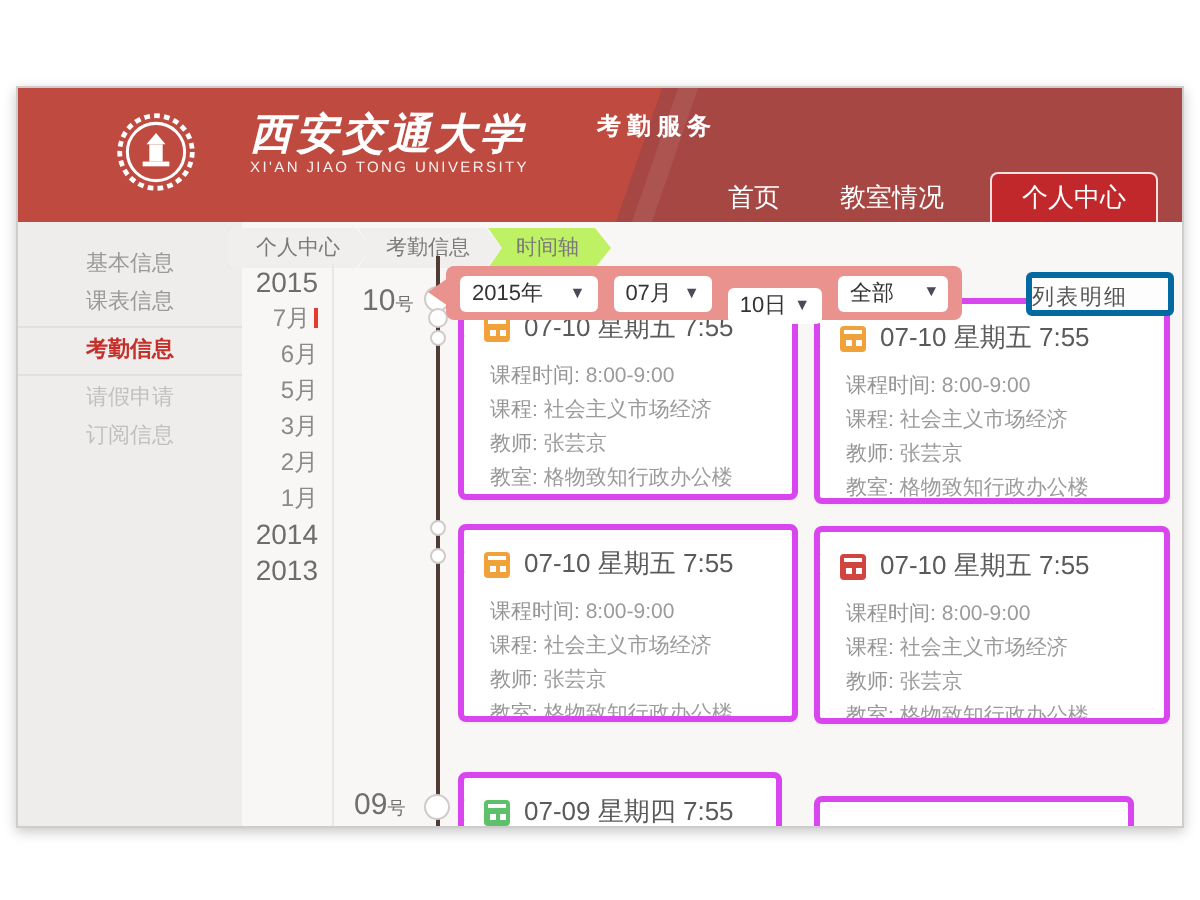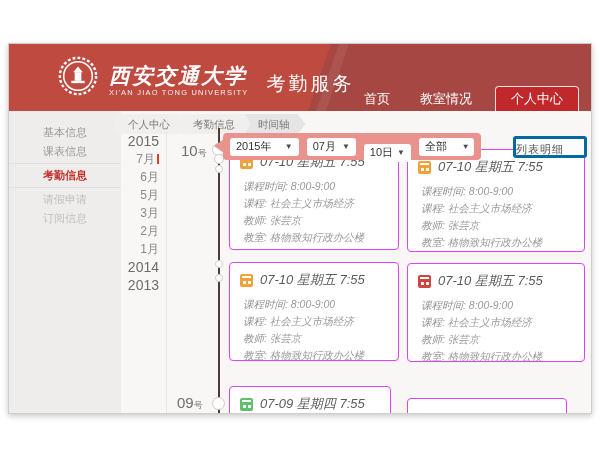--- a/index.html
+++ b/index.html
@@ -6,25 +6,25 @@
   html,body { width:600px; height:450px; background:#ffffff; font-family:"Liberation Sans", sans-serif; overflow:hidden; }
 
   .screen { position:absolute; left:8px; top:43px; width:584px; height:371px;
     background:#f8f7f6; border:1px solid #cfcdcb; overflow:hidden;
     box-shadow:0 2px 6px rgba(0,0,0,.22); }
 
   
   .app-header { position:absolute; left:0; top:0; right:0; height:67px; background:#a64743; overflow:hidden; }
   .slash { position:absolute; top:-5px; left:-40px; width:350px; height:80px; background:#bf4a40; transform:skewX(-19deg); }
   .slash2 { position:absolute; top:-5px; left:318px; width:10px; height:80px; background:rgba(255,255,255,.07); transform:skewX(-19deg); }
-  .brand { position:absolute; left:48px; top:11px; display:flex; align-items:flex-end; gap:10px; color:#fff; }
+  .brand { position:absolute; left:48px; top:11px; display:flex; align-items:flex-start; gap:26px; color:#fff; }
   .logo { width:42px; height:42px; flex:0 0 auto; }
   .uni-cn { font-family:"DejaVu Serif", serif; font-style:italic; font-weight:bold; font-size:21px; letter-spacing:2px; line-height:24px; white-space:nowrap; }
   .uni-en { font-size:7.5px; letter-spacing:1.2px; opacity:.92; white-space:nowrap; }
-  .app-title { font-size:19px; font-weight:normal; letter-spacing:3px; margin-left:8px; white-space:nowrap; }
+  .app-title { font-size:12px; font-weight:bold; letter-spacing:3px; margin-left:8px; white-space:nowrap; }
   .user-info { position:absolute; top:9px; right:14px; color:#fff; font-size:11.5px; display:flex; align-items:center; gap:4px; cursor:pointer; }
   .main-nav { position:absolute; right:6px; bottom:0; display:flex; align-items:flex-end; }
   .nav-item { color:#fff; font-size:13px; line-height:25px; padding:0 15px; cursor:pointer; white-space:nowrap; }
   .nav-item.active { background:#c1282b; border:1px solid rgba(255,255,255,.85); border-bottom:none;
     border-radius:4px 4px 0 0; margin:0 6px 0 8px; line-height:24px; }
 
   
   .sidebar { position:absolute; left:0; top:67px; width:112px; bottom:0; background:#efedec; padding-top:12px; }
   .side-item { font-size:11px; color:#9a9a9a; text-align:center; line-height:19px; cursor:pointer; white-space:nowrap; }
   .side-item.dim { color:#c2c0bf; }
@@ -32,21 +32,21 @@
   .side-item.div-before { border-top:1px solid #e3e1df; margin-top:2px; padding-top:2px; }
   .side-item.div-after { border-bottom:1px solid #e3e1df; margin-bottom:2px; padding-bottom:2px; }
 
   
   .breadcrumb { position:absolute; left:105px; top:70px; display:flex; }
   .crumb { height:20px; line-height:20px; font-size:10.5px; color:#7c7a78; background:#f0efee;
     padding:0 16px 0 14px; margin-right:-7px; cursor:pointer; white-space:nowrap;
     clip-path:polygon(0 0, calc(100% - 8px) 0, 100% 50%, calc(100% - 8px) 100%, 0 100%, 7px 50%);
     filter:drop-shadow(0 0 1px #ccc9c7); }
   .crumb.first { clip-path:polygon(0 0, calc(100% - 8px) 0, 100% 50%, calc(100% - 8px) 100%, 0 100%); border-radius:2px 0 0 2px; }
-  .crumb.current { background:#e5e5e5; }
+  .crumb.current { background:#bef264; }
 
   
   .yearnav { position:absolute; left:108px; top:88px; width:50px; bottom:0; text-align:right;
     padding-right:7px; border-right:1px solid #e9e7e5; }
   .ynav-item { font-size:12px; color:#8a8a8a; line-height:18px; cursor:pointer; white-space:nowrap; }
   .ynav-item.big { font-size:14px; color:#6d6d6d; }
   .ynav-item.selected { position:relative; }
   .ynav-item.selected::after { content:""; display:inline-block; width:2px; height:10px; background:#e23b30; margin-left:2px; vertical-align:-1px; }
 
   
@@ -58,22 +58,22 @@
   .n4 { left:206px; top:216px; width:8px;  height:8px; }
   .n5 { left:206px; top:230px; width:8px;  height:8px; }
   .n6 { left:203px; top:353px; width:13px; height:13px; }
   .day-label { position:absolute; color:#6f6f6f; z-index:2; white-space:nowrap; }
   .day-label .num { font-size:15px; }
   .day-label .suf { font-size:9px; }
   .day-0 { left:172px; top:98px; }
   .day-1 { left:168px; top:350px; }
 
   
-  .card { position:absolute; background:#fff; border:1px solid #d946ef; border-radius:4px;
-    padding:8px 10px; z-index:1; overflow:hidden; box-shadow:0 1px 1px rgba(0,0,0,.03);font-style:italic; }
+  .card { position:absolute; background:#fff; border:3px solid #d946ef; border-radius:4px;
+    padding:8px 10px; z-index:1; overflow:hidden; box-shadow:0 1px 1px rgba(0,0,0,.03); }
   .card::before { content:""; position:absolute; left:-4px; top:12px; width:7px; height:7px;
     background:#fff; border-left:1px solid #e9e7e5; border-bottom:1px solid #e9e7e5; transform:rotate(45deg); }
   .card.empty::before { display:none; }
   .pos-l1 { left:220px; top:100px; width:170px; height:106px; }
   .pos-r1 { left:398px; top:105px; width:178px; height:103px; }
   .pos-l2 { left:220px; top:218px; width:170px; height:99px; }
   .pos-r2 { left:398px; top:219px; width:178px; height:99px; }
   .pos-l3 { left:220px; top:342px; width:162px; height:70px; }
   .pos-r3 { left:398px; top:354px; width:160px; height:70px; }
   .card-head { display:flex; align-items:center; gap:7px; }

